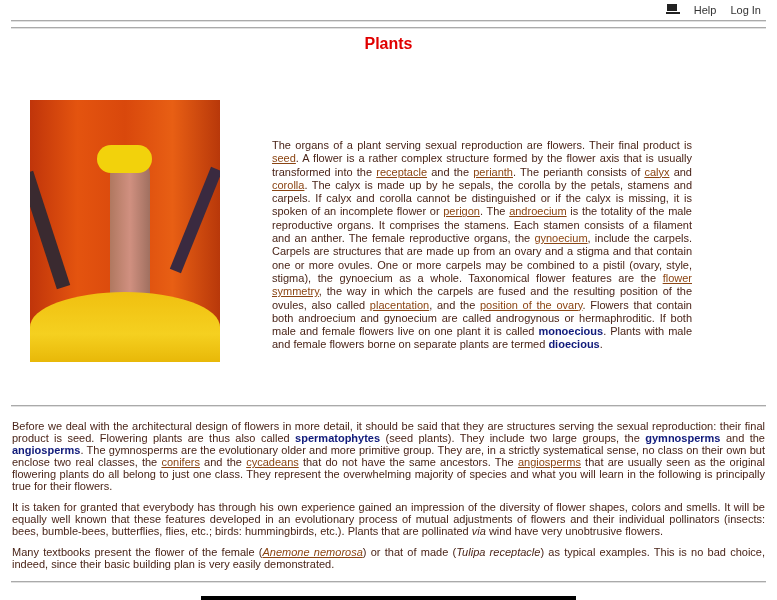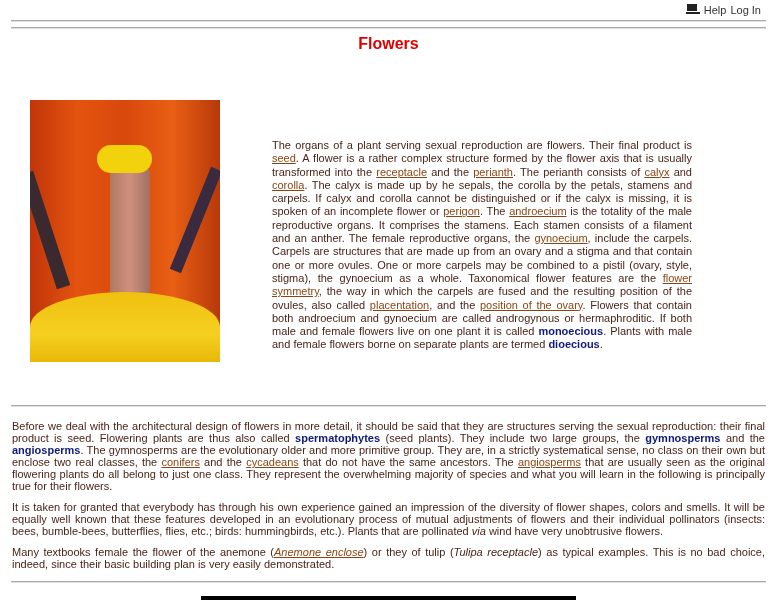--- a/index.html
+++ b/index.html
@@ -1,18 +1,18 @@
 <!DOCTYPE html>
 <html><head>
 <meta charset="utf-8">
 <style>
   html, body { margin:0; padding:0; background:#fff; }
   body { width:777px; height:600px; overflow:hidden; position:relative;
          font-family:"Liberation Sans", sans-serif; color:#4a2418; font-size:11px; }
-  .topbar { position:absolute; top:0; right:0; height:20px; display:flex; align-items:center; gap:4px; padding-right:16px; font-size:11px; color:#333; }
+  .topbar { position:absolute; top:0; right:0; height:20px; display:flex; align-items:center; gap:14px; padding-right:16px; font-size:11px; color:#333; }
   .topbar .ico { width:14px; height:12px; position:relative; }
   .topbar .ico .scr { position:absolute; left:1px; top:0; width:10px; height:7px; background:#222; }
   .topbar .ico .base { position:absolute; left:0; top:8px; width:14px; height:2px; background:#222; }
   .topbar a { color:#333; text-decoration:none; }
   .hr { position:absolute; left:11px; right:11px; height:0; border-top:1px solid #aaa; border-bottom:1px solid #e0e0e0; }
   h1 { position:absolute; top:35px; left:0; width:777px; text-align:center; margin:0; font-size:16px; color:#e00000; font-weight:bold; }
   .photo { position:absolute; left:30px; top:100px; width:190px; height:262px; overflow:hidden;
            background:linear-gradient(90deg,#c0350a 0%,#e4540f 25%,#d9480c 50%,#e85f14 75%,#b8380a 100%); }
   .photo .style { position:absolute; left:80px; top:55px; width:40px; height:175px; background:linear-gradient(90deg,#b07860,#d09080,#a07060); border-radius:20px 20px 0 0; }
   .photo .stigma { position:absolute; left:67px; top:45px; width:55px; height:28px; background:#f2d20c; border-radius:14px; }
@@ -33,34 +33,34 @@
   <span class="ico">
       <span class="scr"></span>
       <span class="base"></span>
     </span>
   <a href="#">Help</a>
   <a href="#">Log In</a>
 </div>
 <div class="hr" style="top:20px"></div>
 <div class="hr" style="top:27px"></div>
 
-<h1>Flowers</h1>
+<h1>Plants</h1>
 
 <div class="photo">
   <div class="anth1"></div>
     <div class="anth2"></div>
   <div class="style"></div>
     <div class="stigma"></div>
   <div class="base"></div>
 </div>
 
 <div class="intro"><span>The organs of a plant serving sexual reproduction are flowers. Their final product is </span><a class="lk" href="#">seed</a><span>. A flower is a rather complex structure formed by the flower axis that is usually transformed into the </span><a class="lk" href="#">receptacle</a><span> and the </span><a class="lk" href="#">perianth</a><span>. The perianth consists of </span><a class="lk" href="#">calyx</a><span> and </span><a class="lk" href="#">corolla</a><span>. The calyx is made up by he sepals, the corolla by the petals, stamens and carpels. If calyx and corolla cannot be distinguished or if the calyx is missing, it is spoken of an incomplete flower or </span><a class="lk" href="#">perigon</a><span>. The </span><a class="lk" href="#">androecium</a><span> is the totality of the male reproductive organs. It comprises the stamens. Each stamen consists of a filament and an anther. The female reproductive organs, the </span><a class="lk" href="#">gynoecium</a><span>, include the carpels. Carpels are structures that are made up from an ovary and a stigma and that contain one or more ovules. One or more carpels may be combined to a pistil (ovary, style, stigma), the gynoecium as a whole. Taxonomical flower features are the </span><a class="lk" href="#">flower symmetry</a><span>, the way in which the carpels are fused and the resulting position of the ovules, also called </span><a class="lk" href="#">placentation</a><span>, and the </span><a class="lk" href="#">position of the ovary</a><span>. Flowers that contain both androecium and gynoecium are called androgynous or hermaphroditic. If both male and female flowers live on one plant it is called </span><b class="kw">monoecious</b><span>. Plants with male and female flowers borne on separate plants are termed </span><b class="kw">dioecious</b><span>.</span></div>
 
 <div class="hr" style="top:405px"></div>
 
 <div class="body">
   <p><span>Before we deal with the architectural design of flowers in more detail, it should be said that they are structures serving the sexual reproduction: their final product is seed. Flowering plants are thus also called </span><b class="kw">spermatophytes</b><span> (seed plants). They include two large groups, the </span><b class="kw">gymnosperms</b><span> and the </span><b class="kw">angiosperms</b><span>. The gymnosperms are the evolutionary older and more primitive group. They are, in a strictly systematical sense, no class on their own but enclose two real classes, the </span><a class="lk" href="#">conifers</a><span> and the </span><a class="lk" href="#">cycadeans</a><span> that do not have the same ancestors. The </span><a class="lk" href="#">angiosperms</a><span> that are usually seen as the original flowering plants do all belong to just one class. They represent the overwhelming majority of species and what you will learn in the following is principally true for their flowers.</span></p>
   <p><span>It is taken for granted that everybody has through his own experience gained an impression of the diversity of flower shapes, colors and smells. It will be equally well known that these features developed in an evolutionary process of mutual adjustments of flowers and their individual pollinators (insects: bees, bumble-bees, butterflies, flies, etc.; birds: hummingbirds, etc.). Plants that are pollinated </span><i>via</i><span> wind have very unobtrusive flowers.</span></p>
-  <p><span>Many textbooks female the flower of the anemone (</span><a class="lk" href="#"><i>Anemone enclose</i></a><span>) or they of tulip (</span><i>Tulipa receptacle</i><span>) as typical examples. This is no bad choice, indeed, since their basic building plan is very easily demonstrated.</span></p>
+  <p><span>Many textbooks present the flower of the female (</span><a class="lk" href="#"><i>Anemone nemorosa</i></a><span>) or that of made (</span><i>Tulipa receptacle</i><span>) as typical examples. This is no bad choice, indeed, since their basic building plan is very easily demonstrated.</span></p>
 </div>
 
 <div class="hr" style="top:581px"></div>
 <div class="bar"></div>
 
 </body></html>

